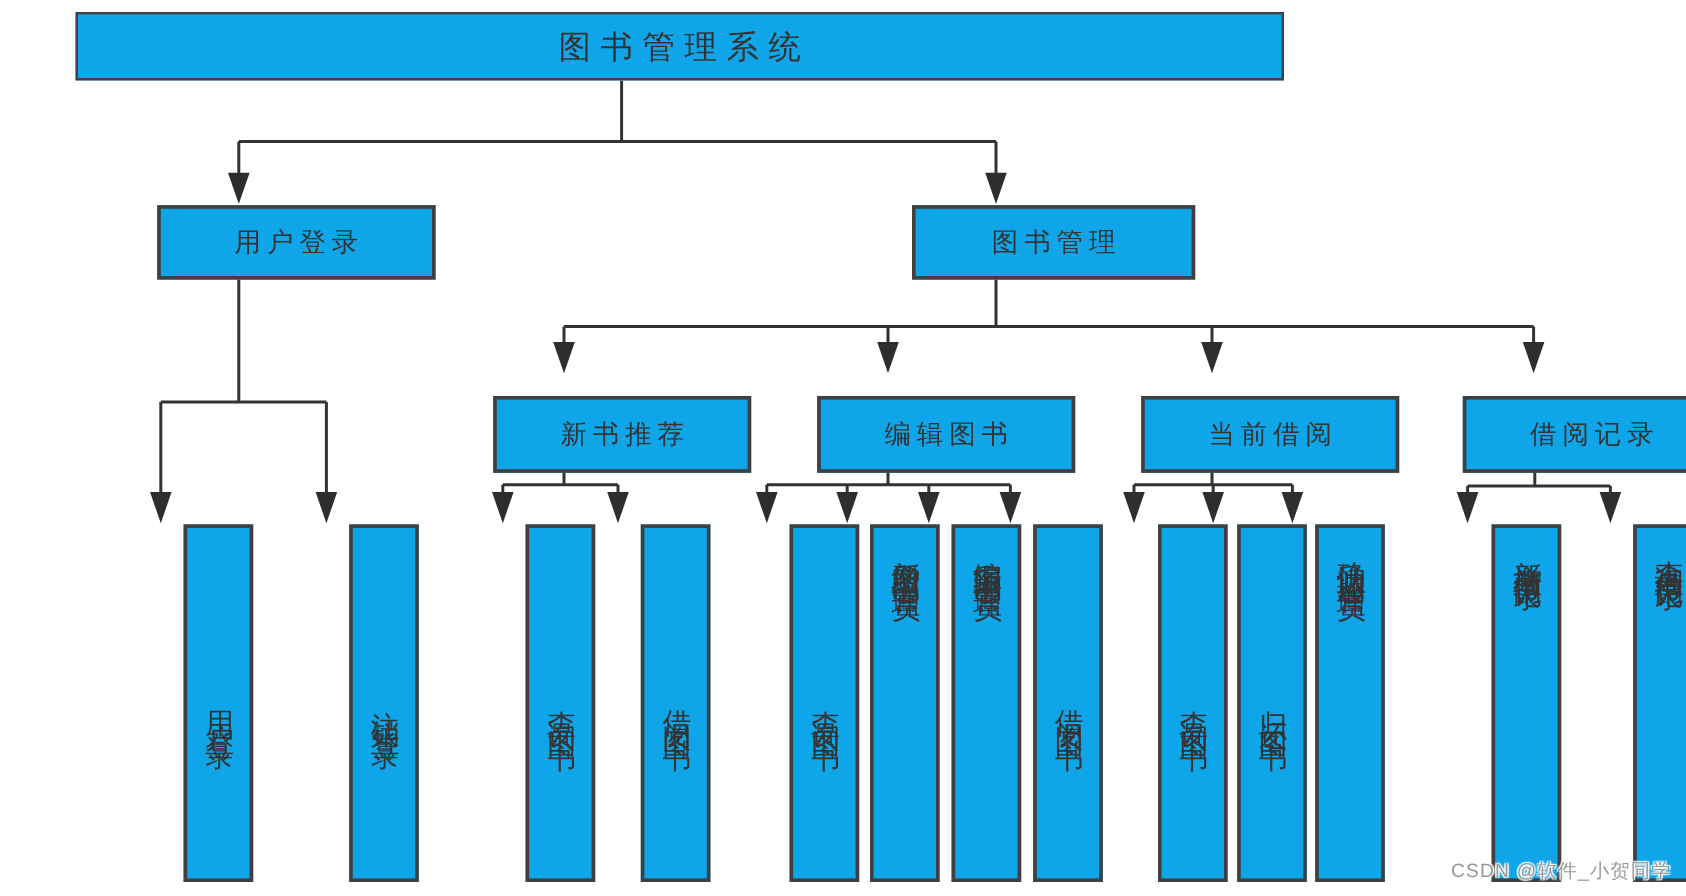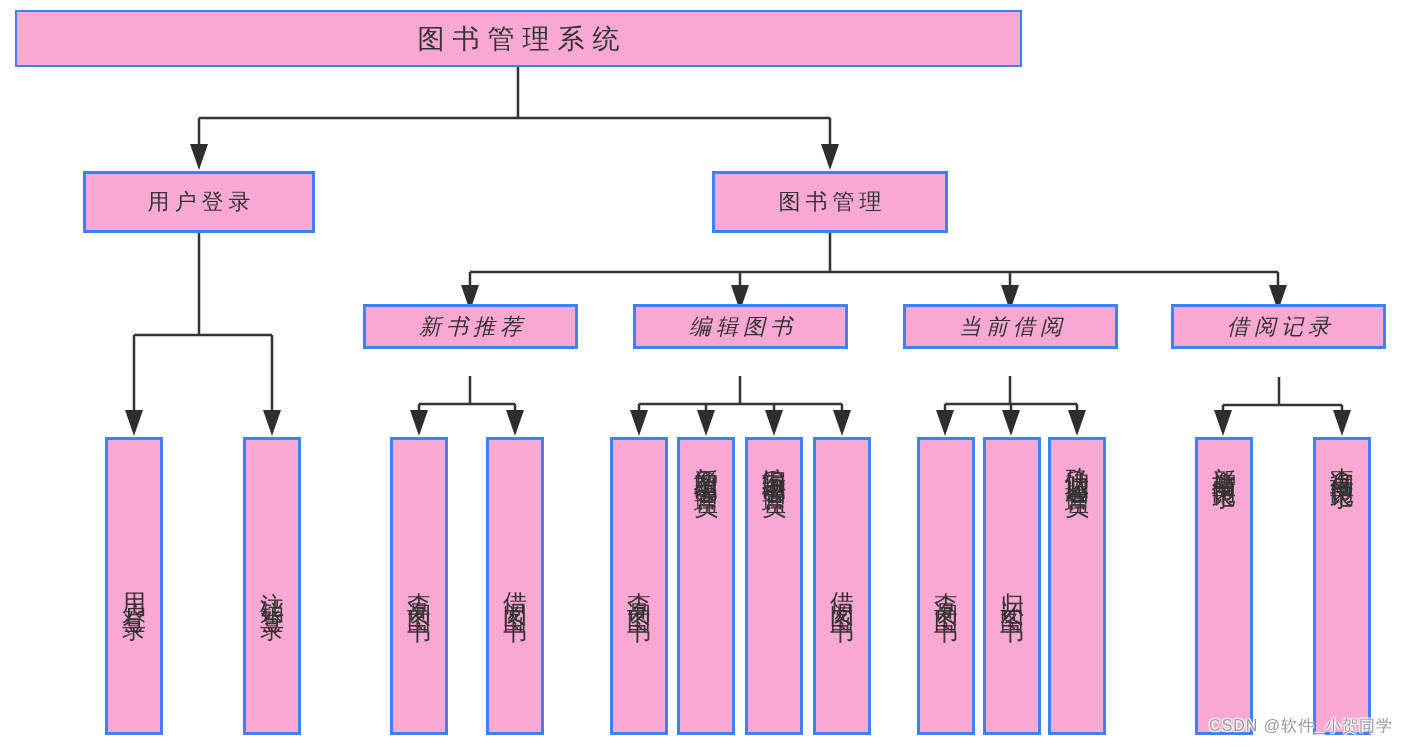--- a/index.html
+++ b/index.html
@@ -12,38 +12,39 @@
     overflow: hidden;
   }
   .connector-layer {
     position: absolute;
     left: 0; top: 0;
     width: 1405px; height: 747px;
     z-index: 1;
   }
   .box {
     position: absolute;
-    background: #f9a8d4;
-    border: 3px solid #3b82f6;
+    background: #0ea5e9;
+    border: 3px solid #404040;
     box-sizing: border-box;
     display: flex;
     align-items: center;
     justify-content: center;
     color: #333333;
     z-index: 2;
+    margin-left: 48px;
   }
   .root-box {
     left: 15px; top: 10px; width: 1007px; height: 57px;
     border-width: 2px;
   }
   .root-box .h-label { font-size: 27px; letter-spacing: 8px; padding-left: 8px; }
   .l2-box { top: 171px; height: 62px; }
   .l2-user { left: 83px;  width: 232px; }
   .l2-book { left: 712px; width: 236px; }
-  .l3-box { top: 304px; height: 45px; width: 215px; font-style: italic; }
+  .l3-box { top: 330px; height: 64px; width: 215px; }
   .l3-a { left: 363px; }
   .l3-b { left: 633px; }
   .l3-c { left: 903px; }
   .l3-d { left: 1171px; }
   .h-label { font-size: 22px; letter-spacing: 5px; padding-left: 5px; white-space: nowrap; }
   .leaf {
     top: 437px; width: 58px; height: 298px;
     align-items: center; justify-content: center;
   }
   .leaf .v-label {

